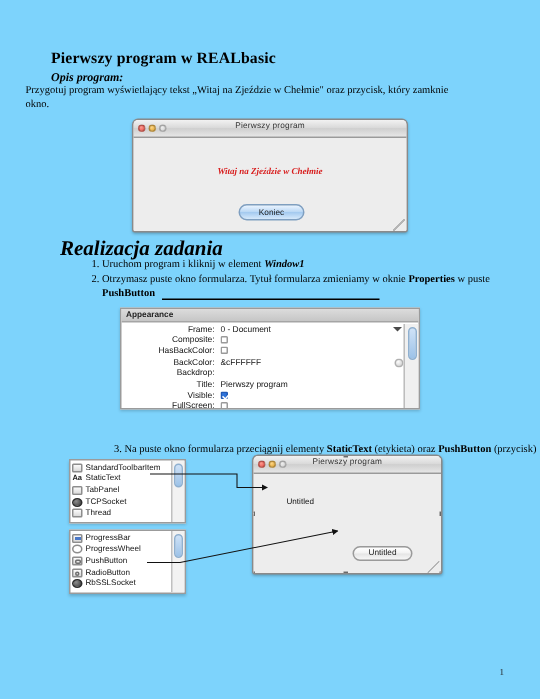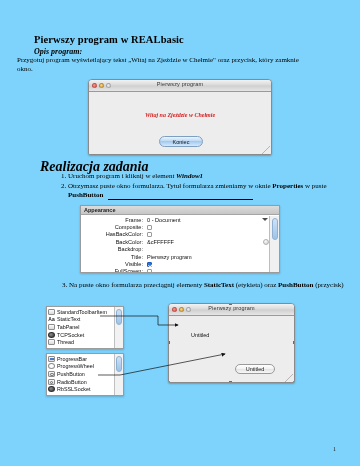--- a/index.html
+++ b/index.html
@@ -55,21 +55,21 @@
     width: 275px;
     margin: 0; padding: 0 0 0 20px;
     font-size: 7px;
     line-height: 9.2px;
   }
   ol.steps li { margin-bottom: 1px; }
   ol.step3 {
     position: absolute;
     left: 48px; top: 280px;
     width: 275px;
-    margin: 1px; padding: 0 0 0 20px;
+    margin: 15px; padding: 0 0 0 20px;
     font-size: 7px;
     line-height: 9.2px;
   }
   .b { font-weight: bold; }
   .bi { font-weight: bold; font-style: italic; }
 
   .hr-line {
     position: absolute;
     left: 108px; top: 199px;
     width: 145px;

